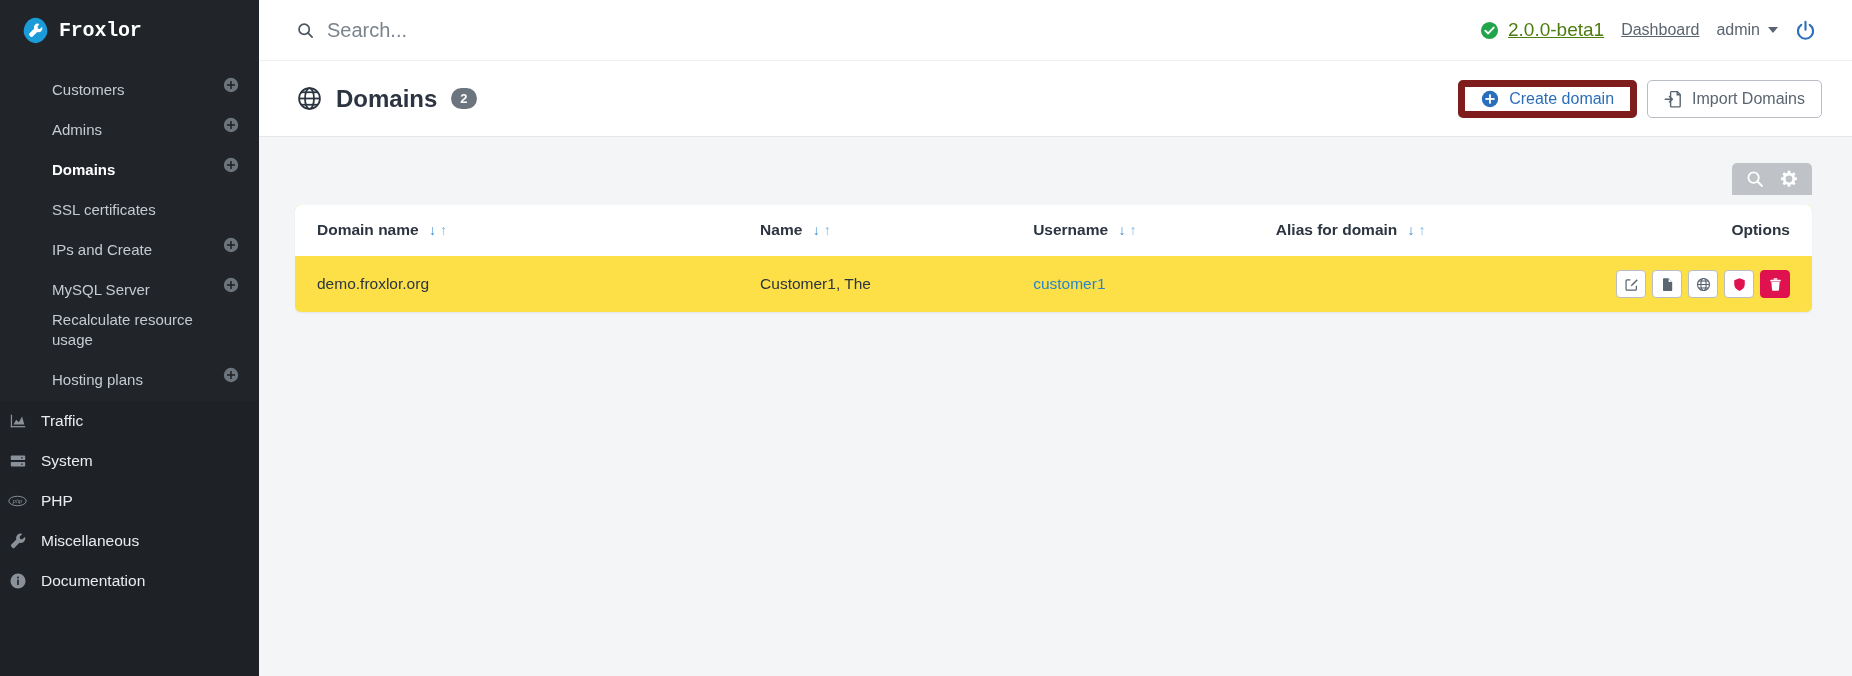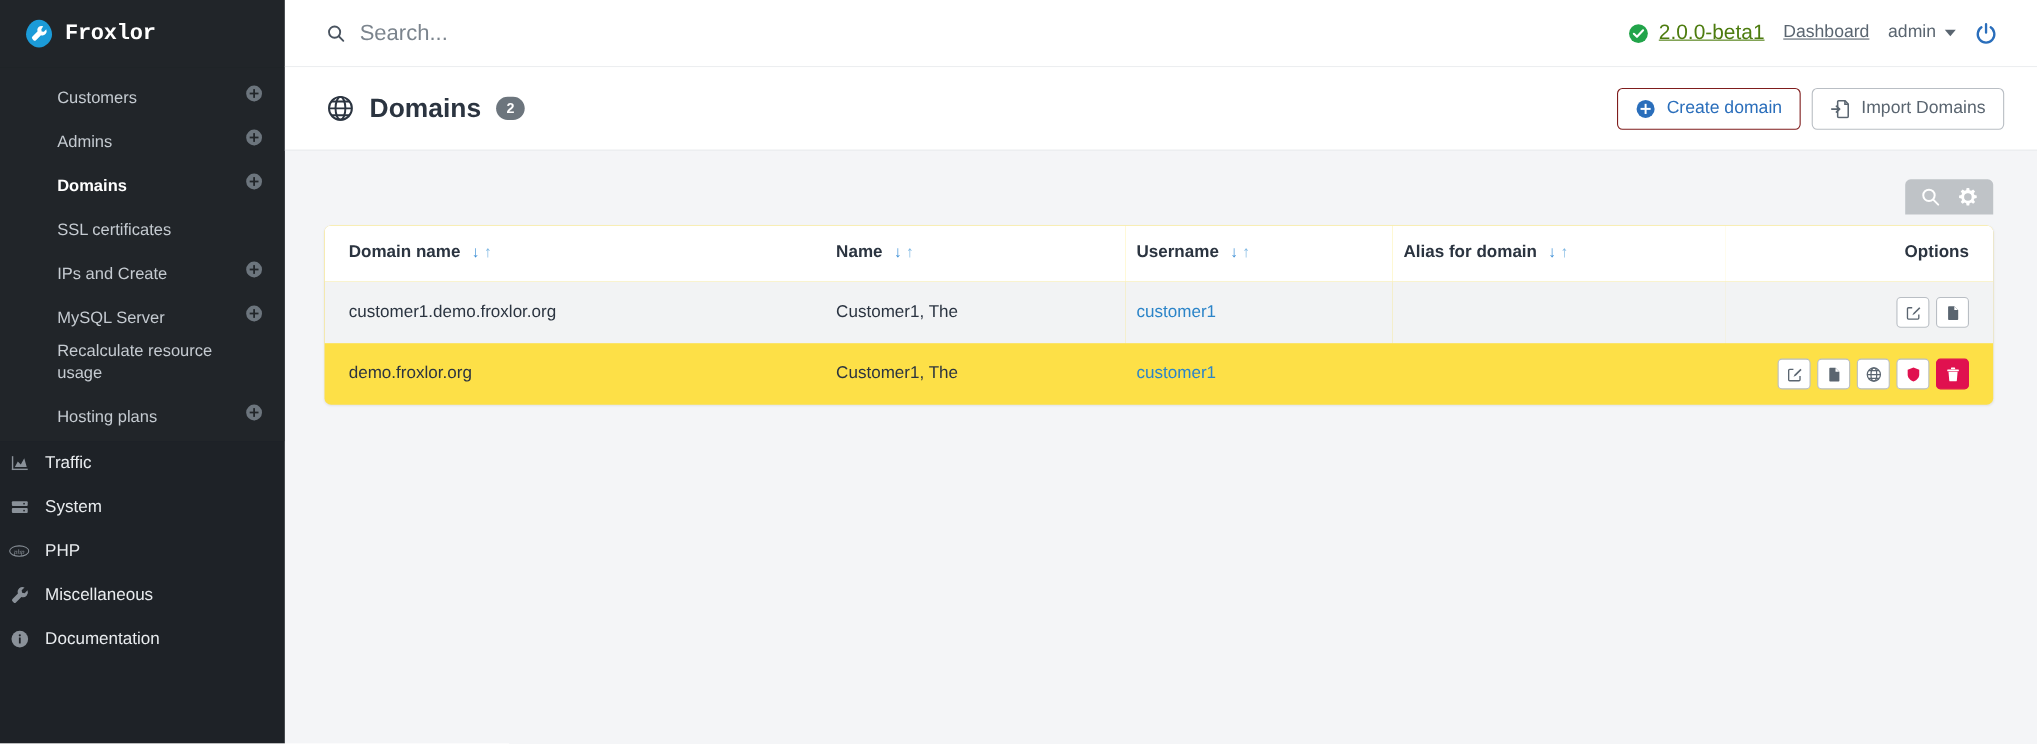--- a/index.html
+++ b/index.html
@@ -128,21 +128,21 @@
     border-radius: 11px; padding: 3px 9px;
     min-width: 23px; text-align: center;
   }
   .head-actions { display: flex; gap: 10px; }
   .btn {
     display: flex; align-items: center; gap: 10px;
     height: 38px; padding: 0 16px;
     border-radius: 5px; font-size: 16px;
     background: #ffffff; cursor: pointer;
   }
-  .btn-primary { border: 1px solid #7f1d1d; color: #2a6ebb; }
+  .btn-primary { border: 7px solid #7f1d1d; color: #2a6ebb; }
   .btn-secondary { border: 1px solid #b9bec4; color: #5a6570; }
   .btn .ico { width: 18px; height: 18px; display: flex; flex: none; }
   .btn .ico svg { display: block; }
 
   
   .content { flex: 1; padding: 26px 40px 0 36px; overflow: hidden; }
   .tabletools { display: flex; justify-content: flex-end; margin-bottom: 10px; }
   .toolbox {
     display: flex; align-items: center; gap: 16px;
     background: #bfc3c7; border-radius: 5px 5px 0 0;
@@ -480,44 +480,20 @@
                   <span class="u">↑</span>
                 </span>
               </th>
               <th class="opt">
                 <span>Options</span>
               </th>
             </tr>
           </thead>
           <tbody>
 
-            <tr class="stripe">
-              <td>customer1.demo.froxlor.org</td>
-              <td>Customer1, The</td>
-              <td class="linkcell">
-                <a href="#">customer1</a>
-              </td>
-              <td></td>
-              <td class="opts">
-                <span class="optwrap">
-                  <button class="obtn">
-                    <svg viewBox="0 0 16 16" fill="none" stroke="currentColor" stroke-width="1.3">
-                      <path d="M13.6 2.4 L8 8 l-1.1 2.2 2.2-1.1 5.6-5.6 z" fill="currentColor" stroke="none"></path>
-                      <path d="M13.2 9.4 V13 a1 1 0 0 1-1 1 H3.2 a1 1 0 0 1-1-1 V4 a1 1 0 0 1 1-1 H6.8"></path>
-                    </svg>
-                  </button>
-                  <button class="obtn">
-                    <svg viewBox="0 0 16 16" fill="currentColor">
-                      <path d="M4 1.4 h5.2 L13 5.2 V14 a.8 .8 0 0 1-.8 .8 H4 a.8 .8 0 0 1-.8-.8 V2.2 a.8 .8 0 0 1 .8-.8 Z"></path>
-                      <path d="M9.2 1.6 V5.2 H12.8 Z" fill="#ffffff"></path>
-                    </svg>
-                  </button>
-                </span>
-              </td>
-            </tr>
 
             <tr>
               <td>demo.froxlor.org</td>
               <td>Customer1, The</td>
               <td class="linkcell">
                 <a href="#">customer1</a>
               </td>
               <td></td>
               <td class="opts">
                 <span class="optwrap">

